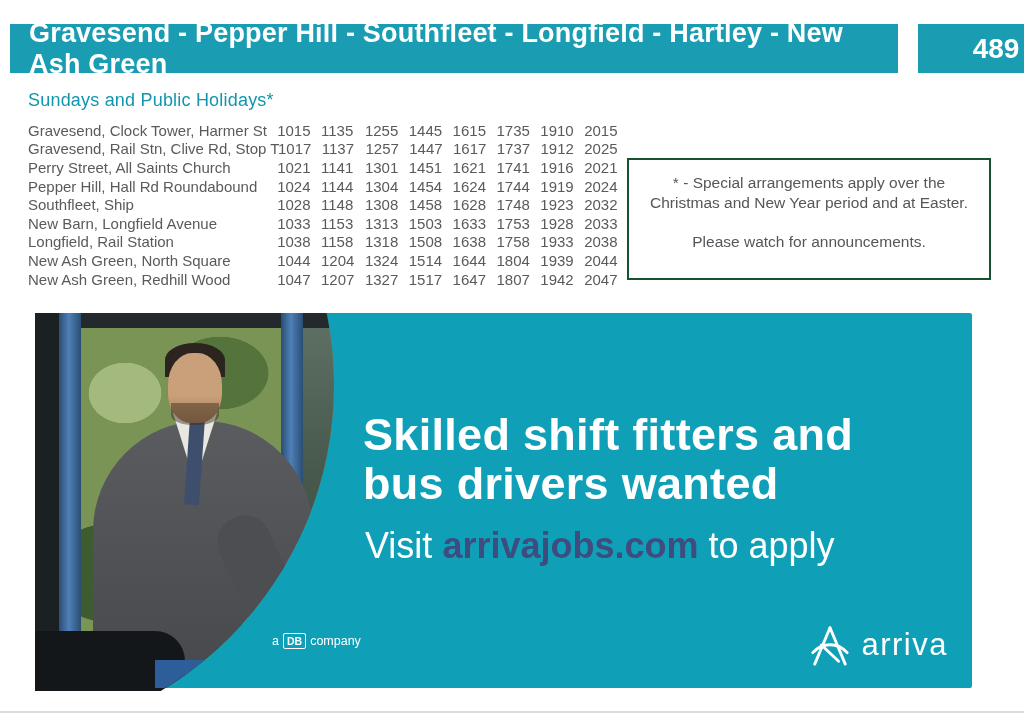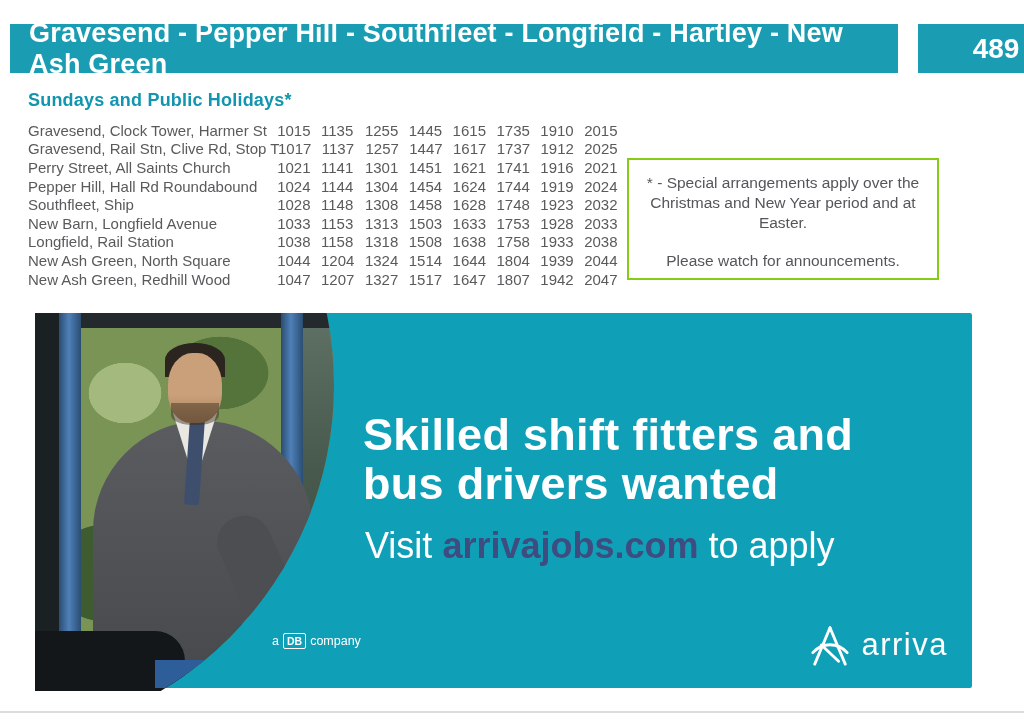--- a/index.html
+++ b/index.html
@@ -15,30 +15,30 @@
     font-size:27px;font-weight:bold;letter-spacing:.2px;
   }
   .route-num{
     position:absolute;left:918px;top:24px;width:100px;height:49px;
     background:#1a9db3;color:#fff;display:flex;align-items:center;justify-content:center;
     font-size:28px;font-weight:bold;padding-left:28px;
   }
   
   .section-heading{
     position:absolute;left:28px;top:90px;
-    font-size:18px;font-weight:bold;color:#1295ae;letter-spacing:.2px;
+    font-size:18px;font-weight:normal;color:#1295ae;letter-spacing:.2px;
   }
   .timetable{position:absolute;left:28px;top:121px;width:600px;}
   .trow{display:flex;height:18.6px;align-items:center;font-size:15px;color:#595a5c;}
   .trow .stop{width:250px;white-space:nowrap;}
   .trow .time{width:44px;text-align:left;}
   
   .note-box{
-    position:absolute;left:627px;top:158px;width:312px;height:122px;
-    border:2px solid #84cc16;box-sizing:border-box;
+    position:absolute;left:627px;top:158px;width:364px;height:122px;
+    border:2px solid #14532d;box-sizing:border-box;
     color:#54565a;font-size:15.5px;line-height:1.28;text-align:center;
     padding:13px 10px 0 10px;
   }
   .note-sep{height:19px;}
   
   .banner{
     position:absolute;left:35px;top:313px;width:937px;height:375px;
     background:#0fa0b8;border-radius:2px;
   }
   .photo{

